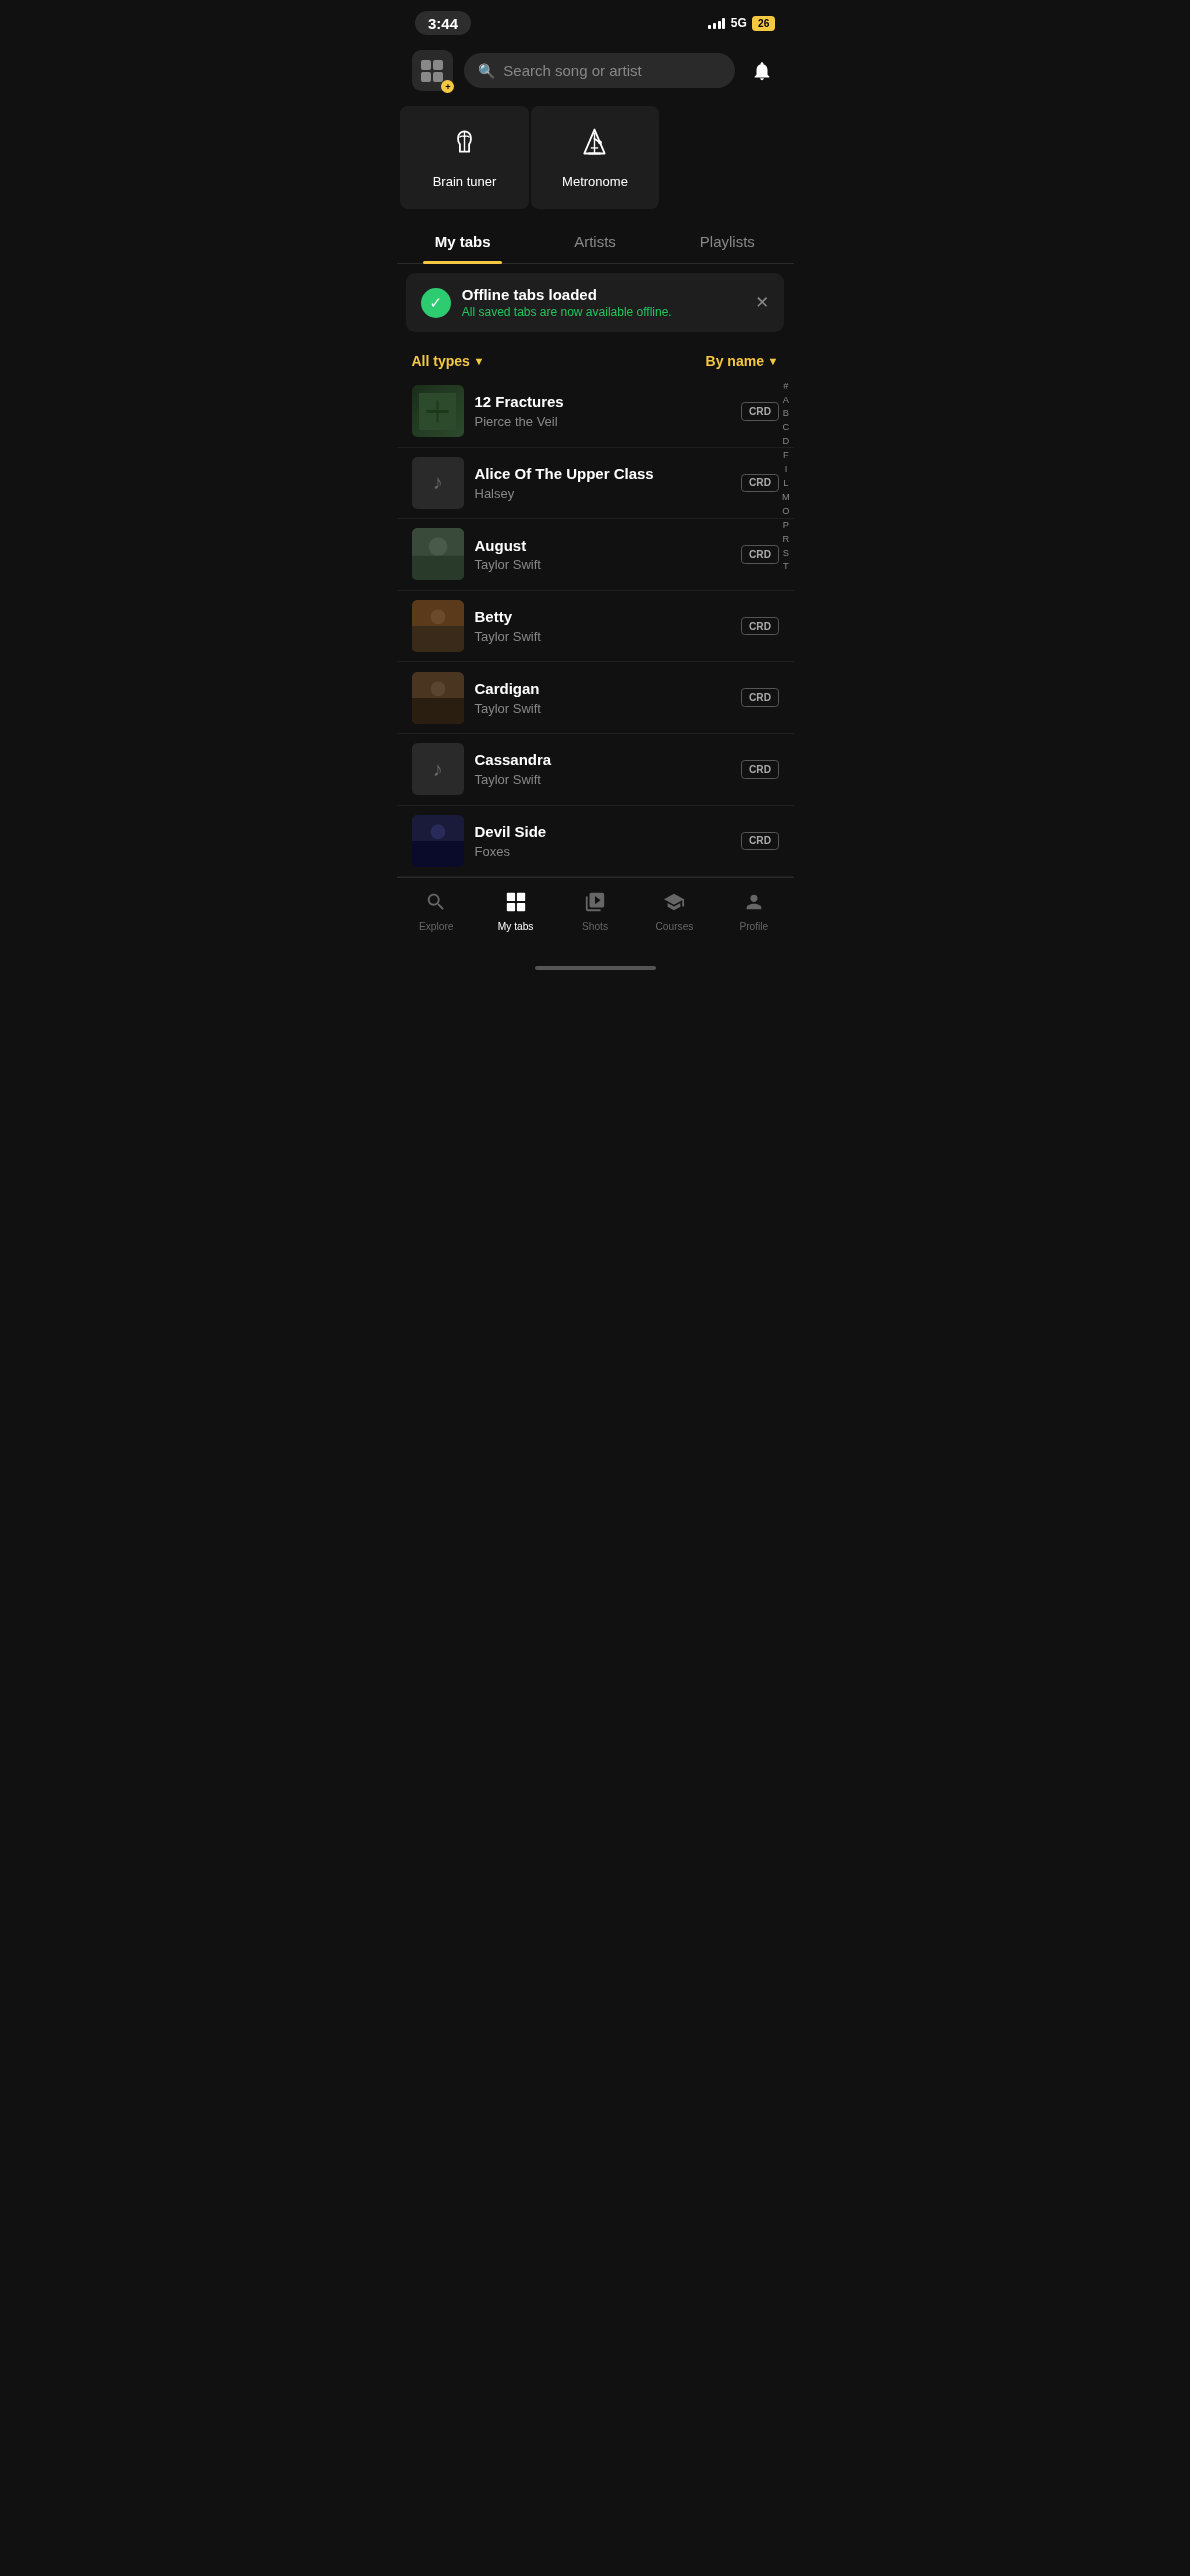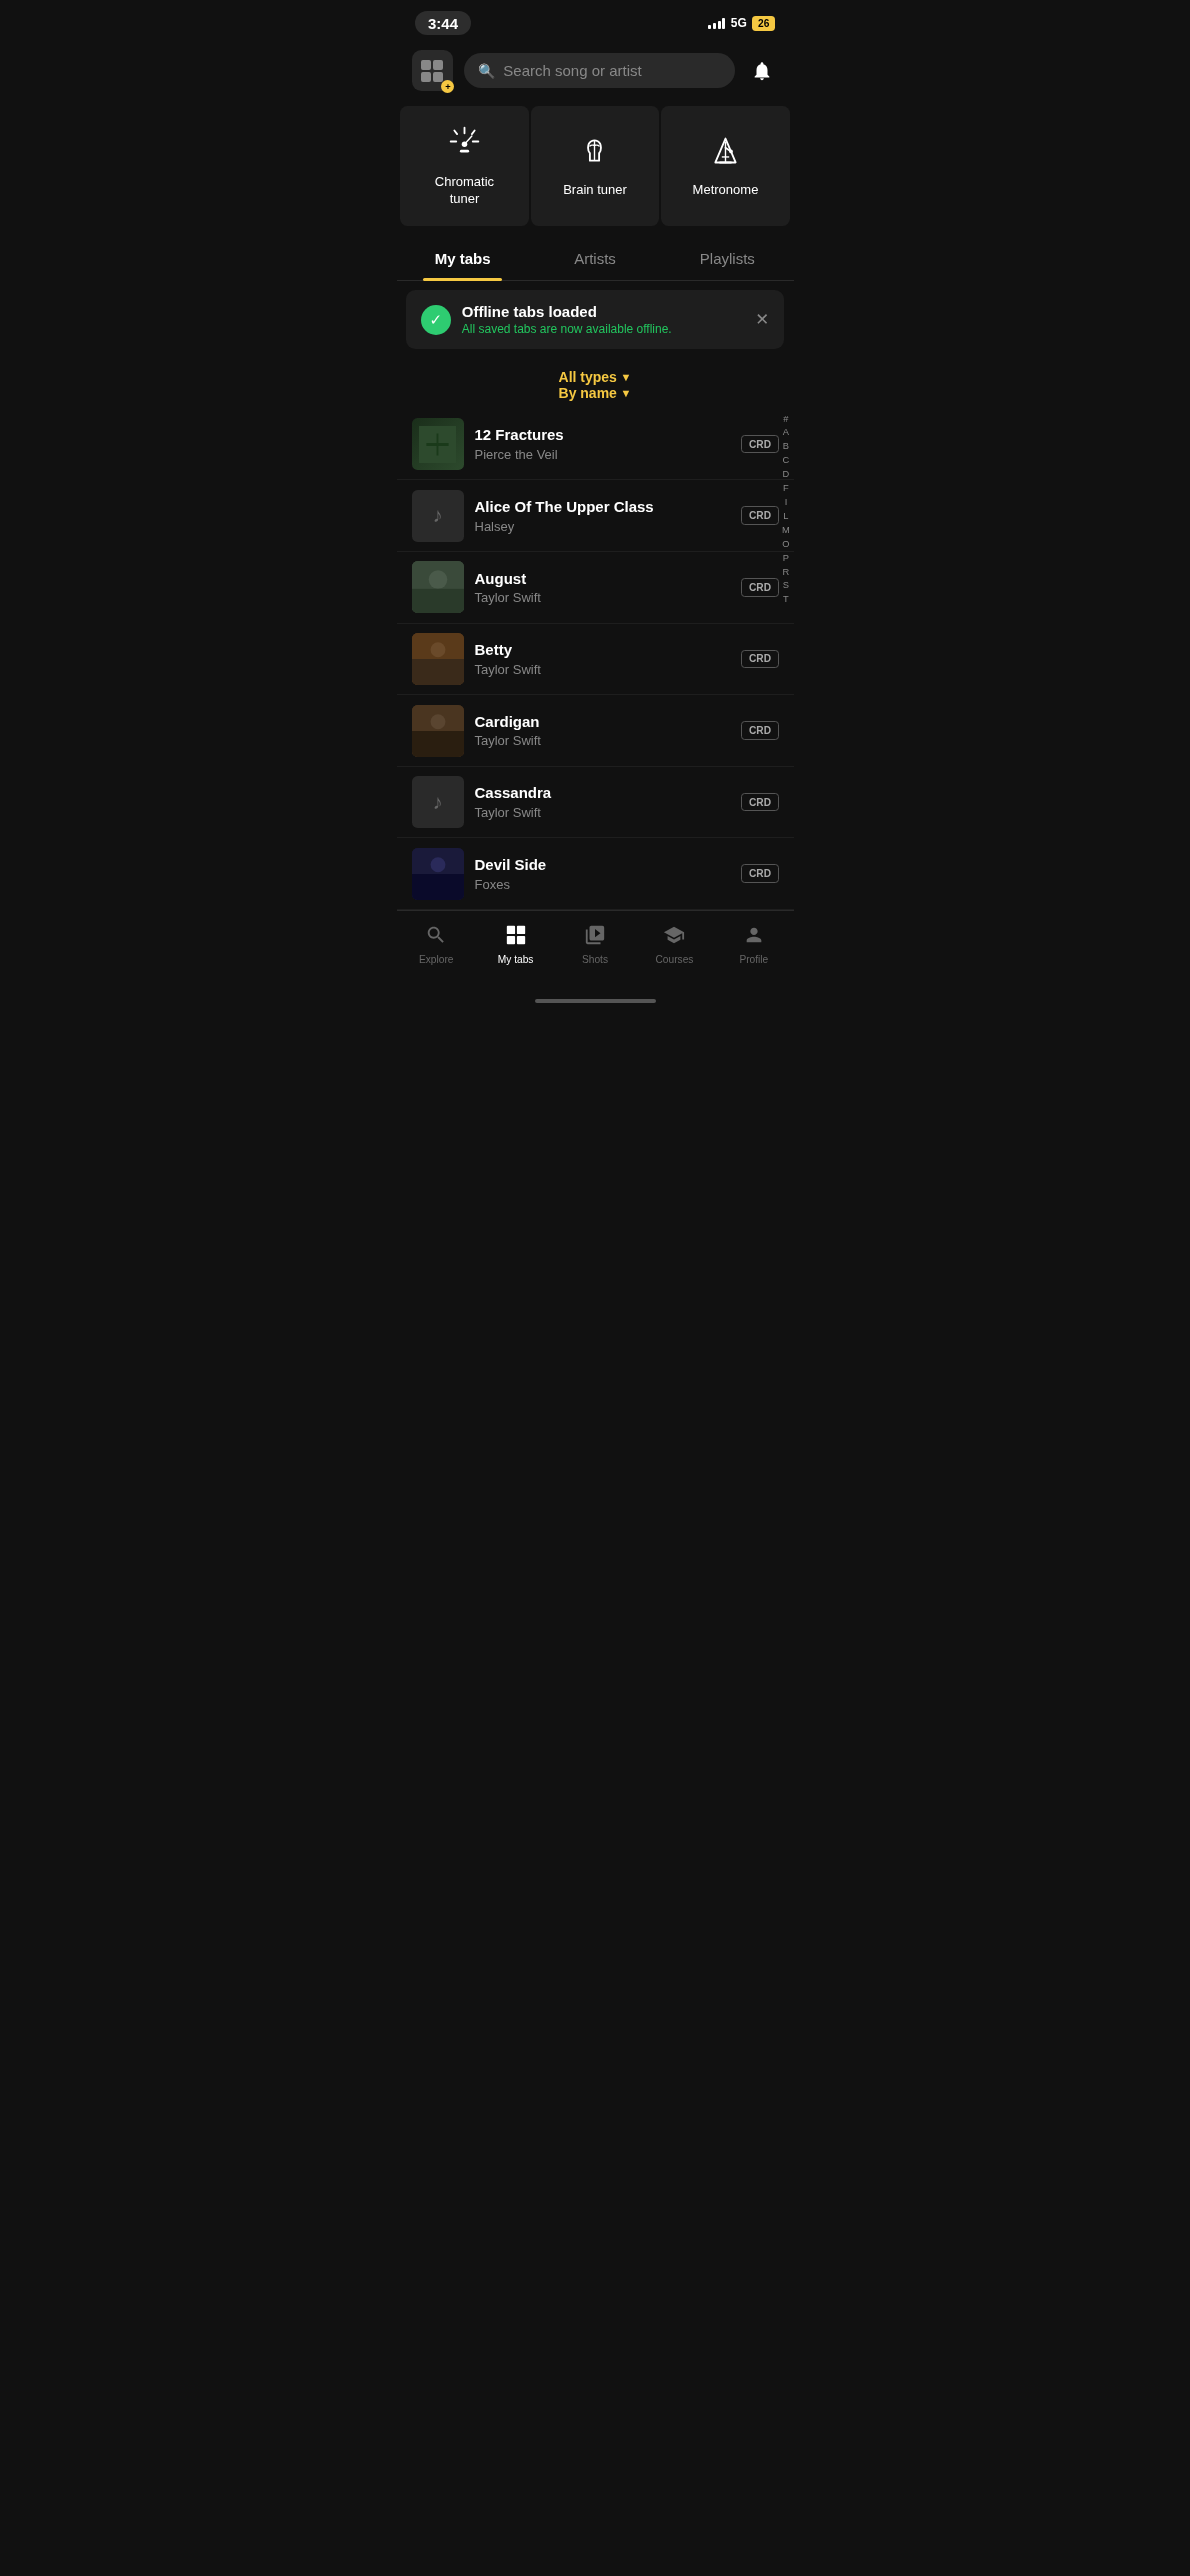--- a/index.html
+++ b/index.html
@@ -239,21 +239,20 @@
       font-size: 16.7px;
       cursor: pointer;
     }
 
     
     .filter-row {
       display: flex;
       align-items: center;
       justify-content: space-between;
       padding: 11px 15px 7.4px;
-      flex-direction: column;
     }
     .filter-btn {
       color: #f5c842;
       font-size: 14px;
       font-weight: 600;
       display: flex;
       align-items: center;
       gap: 3.7px;
       cursor: pointer;
     }
@@ -430,35 +429,20 @@
   </div>
   <div class="bell-icon">
     <svg width="22" height="22" viewBox="0 0 24 24" fill="white" xmlns="http://www.w3.org/2000/svg">
       <path d="M12 22c1.1 0 2-.9 2-2h-4c0 1.1.9 2 2 2zm6-6v-5c0-3.07-1.64-5.64-4.5-6.32V4c0-.83-.67-1.5-1.5-1.5S10.5 3.17 10.5 4v.68C7.63 5.36 6 7.92 6 11v5l-2 2v1h16v-1l-2-2z"></path>
     </svg>
   </div>
 </div>
 
 <div class="tools-grid">
 
-  <div class="tool-card">
-    <div class="tool-icon">
-      <svg width="35" height="35" viewBox="0 0 38 38" fill="none" xmlns="http://www.w3.org/2000/svg">
-        <line x1="19" y1="4" x2="19" y2="10" stroke="white" stroke-width="2" stroke-linecap="round"></line>
-        <line x1="8" y1="7" x2="11" y2="11" stroke="white" stroke-width="2" stroke-linecap="round"></line>
-        <line x1="30" y1="7" x2="27" y2="11" stroke="white" stroke-width="2" stroke-linecap="round"></line>
-        <line x1="4" y1="19" x2="10" y2="19" stroke="white" stroke-width="2" stroke-linecap="round"></line>
-        <line x1="34" y1="19" x2="28" y2="19" stroke="white" stroke-width="2" stroke-linecap="round"></line>
-        <circle cx="19" cy="22" r="3" fill="white"></circle>
-        <line x1="19" y1="22" x2="27" y2="13" stroke="white" stroke-width="1.5" stroke-linecap="round"></line>
-        <rect x="14" y="28" width="10" height="3" rx="1.5" fill="white"></rect>
-      </svg>
-    </div>
-    <span class="tool-label">Chromatic<br>tuner</span>
-  </div>
 
   <div class="tool-card">
     <div class="tool-icon">
       <svg width="35" height="35" viewBox="0 0 38 38" fill="none" xmlns="http://www.w3.org/2000/svg">
         <path d="M19 8 C19 8 12 8 12 16 C12 20 14 22 14 22 L14 30 L24 30 L24 22 C24 22 26 20 26 16 C26 8 19 8 19 8Z" stroke="white" stroke-width="2" fill="none" stroke-linejoin="round"></path>
         <line x1="19" y1="8" x2="19" y2="30" stroke="white" stroke-width="1.5"></line>
         <path d="M14 14 C16 12 18 14 19 13" stroke="white" stroke-width="1.5" fill="none" stroke-linecap="round"></path>
         <path d="M24 14 C22 12 20 14 19 13" stroke="white" stroke-width="1.5" fill="none" stroke-linecap="round"></path>
       </svg>
     </div>

